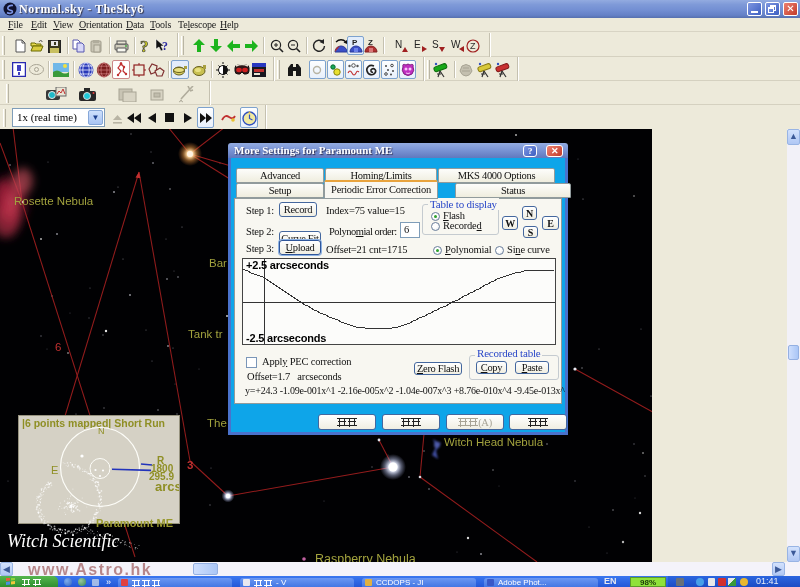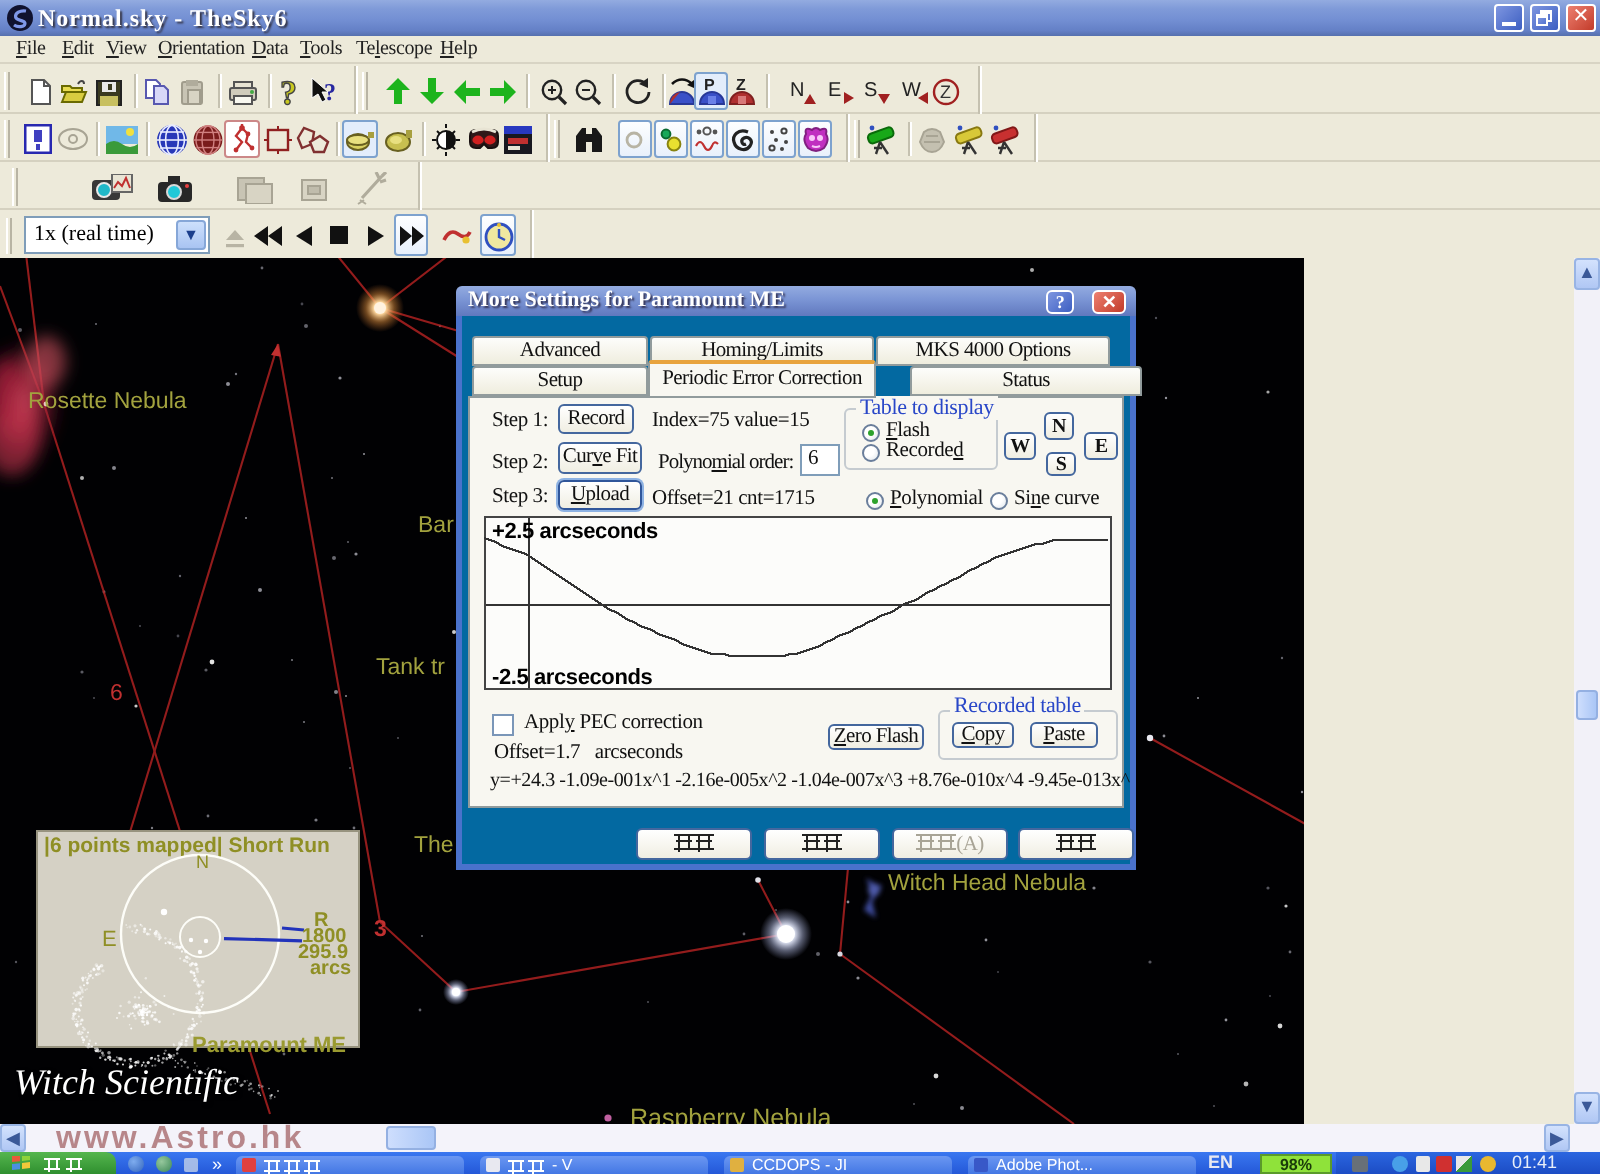--- a/index.html
+++ b/index.html
@@ -29,21 +29,21 @@
 #hscroll{left:0;top:562px;width:800px;height:14px;background:#F4F3FA}
 .sbtn{position:absolute;width:13px;height:14px;background:linear-gradient(180deg,#D3E2FD,#B0C7F4);border:1px solid #98B4E4;border-radius:2px;color:#3B5998;font-size:9px;line-height:13px;text-align:center;font-family:"Liberation Sans",sans-serif}
 .sthumb{position:absolute;background:linear-gradient(90deg,#CEDEFD,#AAC6F6);border:1px solid #94B0E2;border-radius:2px}
 
 #taskbar{left:0;top:576px;width:800px;height:11px;background:linear-gradient(180deg,#3A77F0,#2458D8)}
 .tbtn{position:absolute;top:2px;height:9px;border-radius:3px 3px 0 0;background:linear-gradient(180deg,#6B97F2,#4377E4)}
 
 #dlg{left:228px;top:143px;width:340px;height:292px;z-index:10;font-size:11px;color:#111}
 #dlgcap{position:absolute;left:0;top:0;width:340px;height:15px;background:linear-gradient(180deg,#93ABE0 0%,#7B95D5 45%,#6078BE 100%);border-radius:3px 3px 0 0}
 #dlgcap .t{position:absolute;left:6px;top:1px;color:#fff;font-weight:bold;font-size:11px;text-shadow:1px 1px 1px #335}
-#dlgbody{position:absolute;left:0;top:15px;width:340px;height:277px;background:#0369a1;border:3px solid #4A72CC;border-top:none}
+#dlgbody{position:absolute;left:0;top:15px;width:340px;height:277px;background:#0ea5e9;border:3px solid #4A72CC;border-top:none}
 .xpb{position:absolute;background:#fff;border:1px solid #44679E;border-radius:3px;background:linear-gradient(180deg,#fff,#F0EEE2);text-align:center;white-space:nowrap;overflow:hidden;font-size:10.5px;letter-spacing:-0.3px}
 .tab{position:absolute;height:15px;background:linear-gradient(180deg,#FDFDFB,#EFEDDE);border:1px solid #919B9C;border-radius:2px 2px 0 0;text-align:center;font-size:10.5px;line-height:14px;letter-spacing:-0.3px;white-space:nowrap;overflow:hidden}
 #tabpage{position:absolute;left:3px;top:40px;width:328px;height:206px;background:#F8F7F1;border:1px solid #919B9C;font-size:10.5px;letter-spacing:-0.2px}
 .gb{position:absolute;border:1px solid #C5CBD0;border-radius:3px}
 .gbt{position:absolute;color:#2947C8;font-size:11px;background:#F8F7F1;padding:0 2px;white-space:nowrap}
 .radio{position:absolute;width:9px;height:9px;border-radius:50%;border:1px solid #6A7E9B;background:radial-gradient(circle at 35% 35%,#fff 40%,#DDE4EA)}
 .radio.on::after{content:"";position:absolute;left:2px;top:2px;width:3px;height:3px;border-radius:50%;background:#2DA22D}
 .cjk{display:inline-block;width:10px;height:10px;background-repeat:no-repeat;vertical-align:-1px}
 .cjd{background-image:linear-gradient(#222,#222),linear-gradient(#222,#222),linear-gradient(#222,#222),linear-gradient(#222,#222),linear-gradient(#222,#222);background-size:10px 1px,8px 1px,10px 1px,1px 9px,1px 7px;background-position:0 1px,1px 4px,0 8px,2px 1px,7px 2px}
 .cjg{background-image:linear-gradient(#A8A496,#A8A496),linear-gradient(#A8A496,#A8A496),linear-gradient(#A8A496,#A8A496),linear-gradient(#A8A496,#A8A496),linear-gradient(#A8A496,#A8A496);background-size:10px 1px,8px 1px,10px 1px,1px 9px,1px 7px;background-position:0 1px,1px 4px,0 8px,2px 1px,7px 2px}
@@ -644,21 +644,21 @@
         <circle cx="84" cy="54.5" r="1.1" fill="#FFF"></circle>
         <circle cx="81" cy="60" r="1.1" fill="#FFF"></circle>
   <path d="M93 53.3 132 54.4" fill="none" stroke="#2233BB" stroke-width="1.6"></path>
         <path d="M122 48 133 49" fill="none" stroke="#2233BB" stroke-width="1.6"></path>
   <text x="79" y="18" fill="#8F8F25" font-size="9" font-family="Liberation Sans,sans-serif">N</text>
  </svg>
  <div class="abs" style="left:32px;top:48px;color:#8F8F25;font-family:'Liberation Sans',sans-serif;font-size:11px">E</div>
  <div class="abs" style="left:138px;top:39px;color:#8F8F25;font-family:'Liberation Sans',sans-serif;font-weight:bold;font-size:10px">R</div>
  <div class="abs" style="left:132px;top:47px;color:#8F8F25;font-family:'Liberation Sans',sans-serif;font-weight:bold;font-size:10px">1800</div>
  <div class="abs" style="left:130px;top:55px;color:#8F8F25;font-family:'Liberation Sans',sans-serif;font-weight:bold;font-size:10px">295.9</div>
- <div class="abs" style="left:136px;top:63px;color:#8F8F25;font-family:'Liberation Sans',sans-serif;font-weight:bold;font-size:10px">arcs</div>
+ <div class="abs" style="left:136px;top:63px;color:#8F8F25;font-family:'Liberation Sans',sans-serif;font-weight:bold;font-size:13px">arcs</div>
 </div>
 <div class="abs" style="left:96px;top:517px;z-index:4;color:#9A9A30;font-family:'Liberation Sans',sans-serif;font-weight:bold;font-size:11px">Paramount ME</div>
 <svg class="abs" style="left:8px;top:440px;z-index:4" width="160" height="125">
       <circle cx="55.1" cy="22.5" r="0.4" fill="rgba(255,255,255,0.71)"></circle>
       <circle cx="56.9" cy="23.5" r="0.7" fill="rgba(255,255,255,0.38)"></circle>
       <circle cx="55.6" cy="23.8" r="0.4" fill="rgba(255,255,255,0.39)"></circle>
       <circle cx="58.1" cy="25.6" r="0.5" fill="rgba(255,255,255,0.42)"></circle>
       <circle cx="59.9" cy="26.3" r="0.6" fill="rgba(255,255,255,0.67)"></circle>
       <circle cx="62.3" cy="22.4" r="0.5" fill="rgba(255,255,255,0.82)"></circle>
       <circle cx="59.5" cy="22.9" r="0.8" fill="rgba(255,255,255,0.52)"></circle>
@@ -1137,21 +1137,21 @@
  <div class="tab" style="left:94px;top:10px;width:112px">Homing/Limits</div>
  <div class="tab" style="left:207px;top:10px;width:117px">MKS 4000 Options</div>
  <div class="tab" style="left:5px;top:25px;width:88px">Setup</div>
  <div class="tab" style="left:224px;top:25px;width:116px">Status</div>
  <div class="tab" style="left:93px;top:22px;width:114px;height:19px;background:#F8F7F1;border-top:2px solid #E8A33D;z-index:2;line-height:16px">Periodic Error Correction</div>
  <div id="tabpage">
   <div class="abs" style="left:11px;top:6px">Step 1:</div>
   <div class="xpb" style="left:44px;top:3px;width:38px;height:15px;line-height:14px">Record</div>
   <div class="abs" style="left:91px;top:6px">Index=75 value=15</div>
   <div class="abs" style="left:11px;top:27px">Step 2:</div>
-  <div class="xpb" style="left:44px;top:22px;width:42px;height:16px;line-height:14px">Cur<u>v</u>e Fit</div>
+  <div class="xpb" style="left:44px;top:32px;width:42px;height:16px;line-height:14px">Cur<u>v</u>e Fit</div>
   <div class="abs" style="left:94px;top:27px;letter-spacing:-0.5px">Polyno<u>m</u>ial order:</div>
   <div class="abs" style="left:165px;top:23px;width:20px;height:16px;background:#fff;border:1px solid #7F9DB9;padding:1px 0 0 3px">6</div>
   <div class="abs" style="left:11px;top:44px">Step 3:</div>
   <div class="xpb" style="left:44px;top:41px;width:42px;height:15px;line-height:14px;box-shadow:0 0 0 1px #8DB2E3;border-color:#30569A"><u>U</u>pload</div>
   <div class="abs" style="left:91px;top:45px">Offset=21 cnt=1715</div>
   <div class="gb" style="left:187px;top:5px;width:77px;height:31px"></div>
   <div class="gbt" style="left:193px;top:-1px">Table to display</div>
   <div class="radio on" style="left:196px;top:13px"></div>
   <div class="abs" style="left:208px;top:11px"><u>F</u>lash</div>
   <div class="radio" style="left:196px;top:23px"></div>

